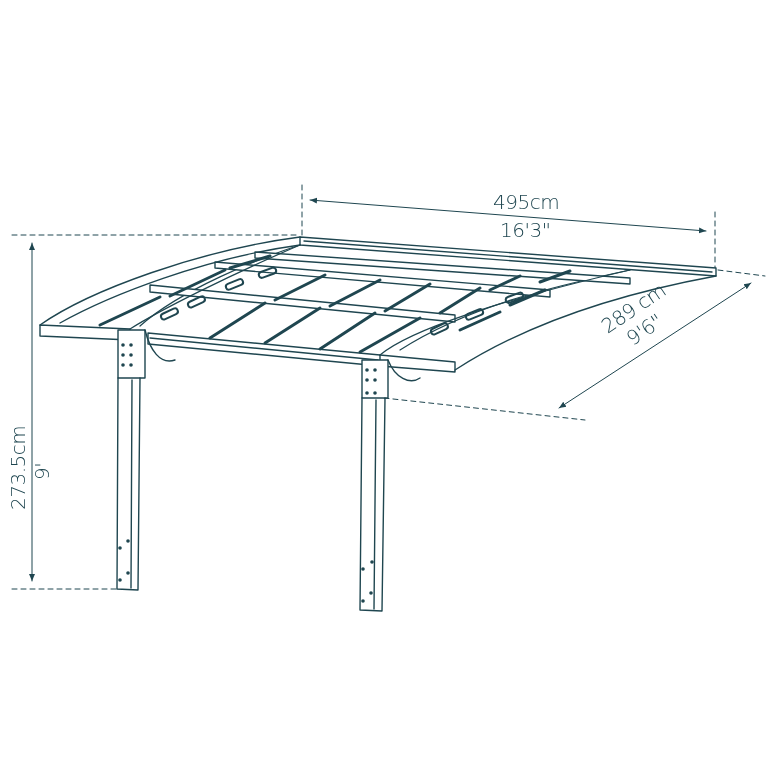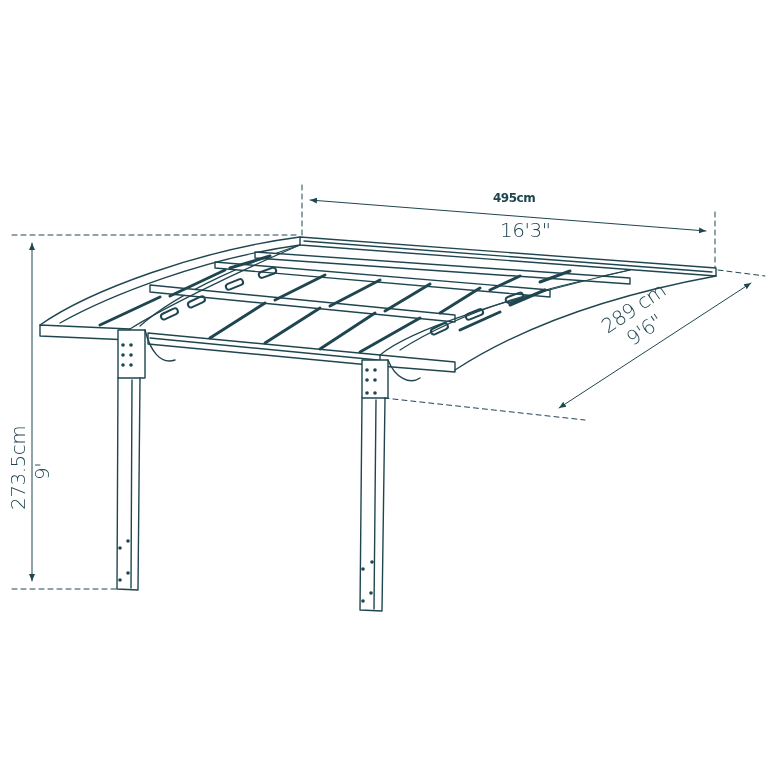--- a/index.html
+++ b/index.html
@@ -1,19 +1,19 @@
 <!DOCTYPE html>
 <html><head>
 <meta charset="utf-8">
 <style>
   html, body { margin: 0; padding: 0; background: #ffffff; }
   body { width: 768px; height: 768px; position: relative; overflow: hidden; font-family: "DejaVu Sans", sans-serif; }
   #canvas { position: absolute; left: 0; top: 0; width: 768px; height: 768px; }
   .dim-label { position: absolute; color: #1f4650; font-family: "DejaVu Sans", sans-serif; font-weight: 300; white-space: nowrap; line-height: 1; letter-spacing: -0.5px; }
-  #w-cm { left: 493px; top: 192px; font-size: 12px; font-weight: bold; }
+  #w-cm { left: 493px; top: 192px; font-size: 20px; }
   #w-ft { left: 500px; top: 220px; font-size: 20px; }
   #d-group { position: absolute; left: 598px; top: 320px; transform: rotate(-34deg); transform-origin: left top; }
   #d-cm { position: absolute; left: 0; top: 0; font-size: 20px; }
   #d-ft { position: absolute; left: 14px; top: 24px; font-size: 20px; }
   #h-group { position: absolute; left: 8px; top: 510px; transform: rotate(-90deg); transform-origin: left top; }
   #h-cm { position: absolute; left: 0; top: 0; font-size: 20px; }
   #h-ft { position: absolute; left: 30px; top: 24px; font-size: 20px; }
 </style>
 </head>
 <body>

